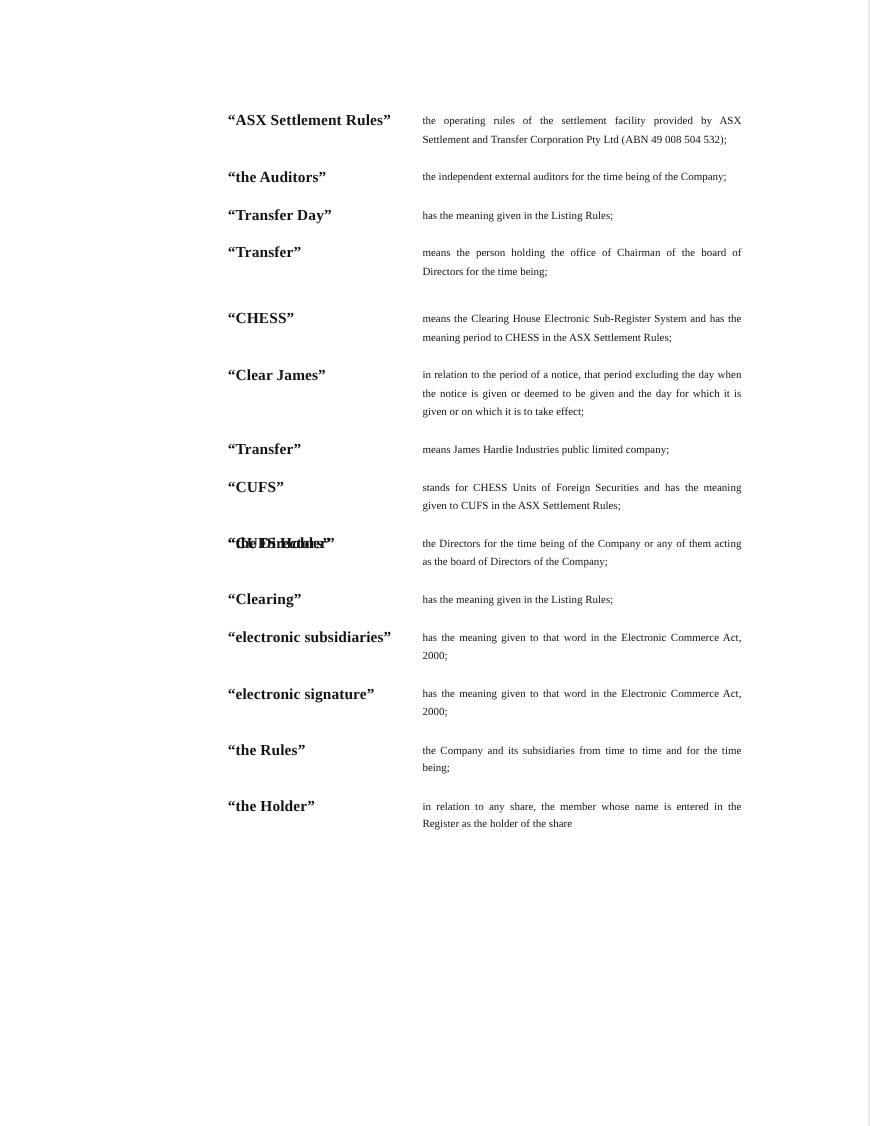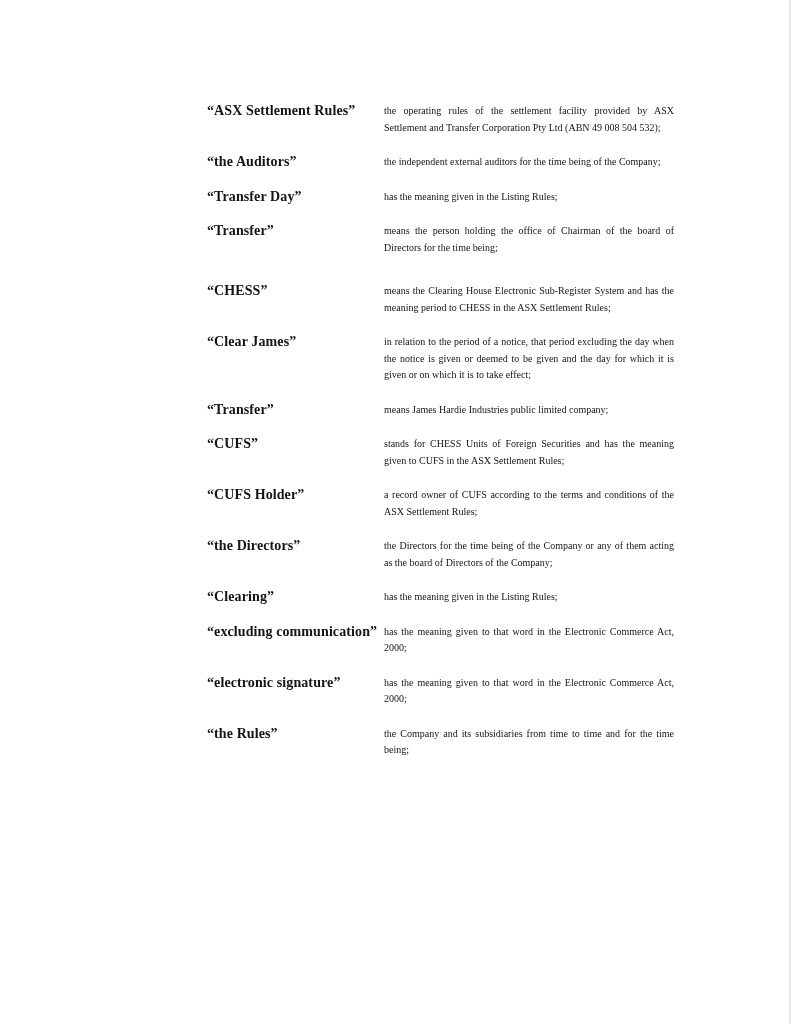--- a/index.html
+++ b/index.html
@@ -103,43 +103,46 @@
     <p class="definition">means James Hardie Industries public limited company;</p>
   </div>
 
   <div class="def-row">
     <span class="term">“CUFS”</span>
     <p class="definition">stands for CHESS Units of Foreign Securities and has the meaning given to CUFS in the ASX Settlement Rules;</p>
   </div>
 
   <div class="def-row">
     <span class="term">“CUFS Holder”</span>
-    <p class="definition">a record owner of CUFS according to the terms and conditions of the ASX Settlement Rules;</p>
   </div>
 
   <div class="def-row">
     <span class="term">“the Directors”</span>
     <p class="definition">the Directors for the time being of the Company or any of them acting as the board of Directors of the Company;</p>
   </div>
 
   <div class="def-row">
     <span class="term">“Clearing”</span>
     <p class="definition">has the meaning given in the Listing Rules;</p>
   </div>
 
   <div class="def-row">
-    <span class="term">“excluding communication”</span>
+    <span class="term">“electronic subsidiaries”</span>
     <p class="definition">has the meaning given to that word in the Electronic Commerce Act, 2000;</p>
   </div>
 
   <div class="def-row">
     <span class="term">“electronic signature”</span>
     <p class="definition">has the meaning given to that word in the Electronic Commerce Act, 2000;</p>
   </div>
 
   <div class="def-row">
     <span class="term">“the Rules”</span>
     <p class="definition">the Company and its subsidiaries from time to time and for the time being;</p>
   </div>
 
+  <div class="def-row">
+    <span class="term">“the Holder”</span>
+    <p class="definition">in relation to any share, the member whose name is entered in the Register as the holder of the share</p>
+  </div>
 </section>
   <div class="scan-edge"></div>
 </main>
 
 </body></html>

